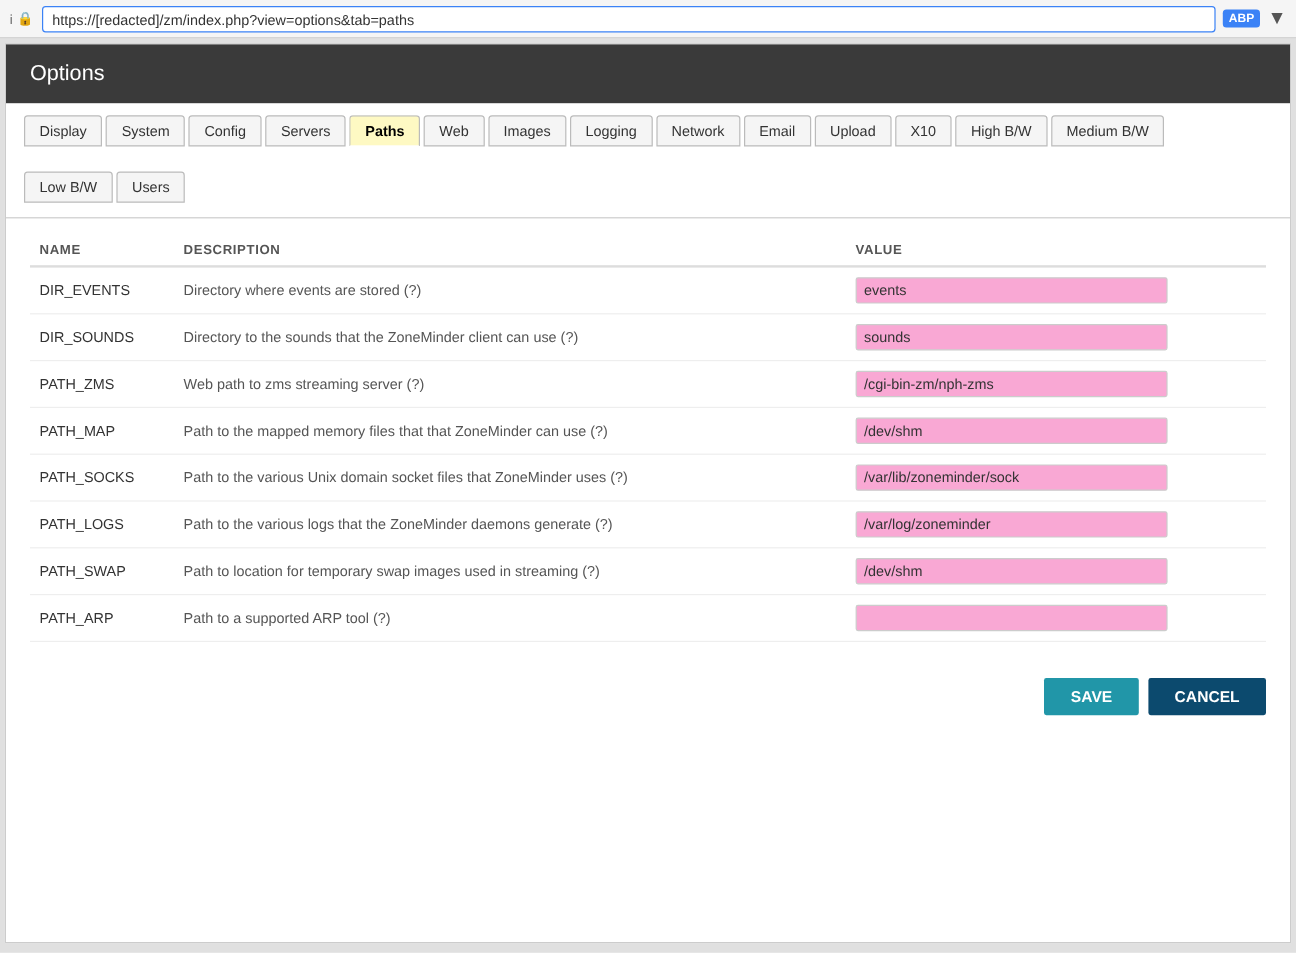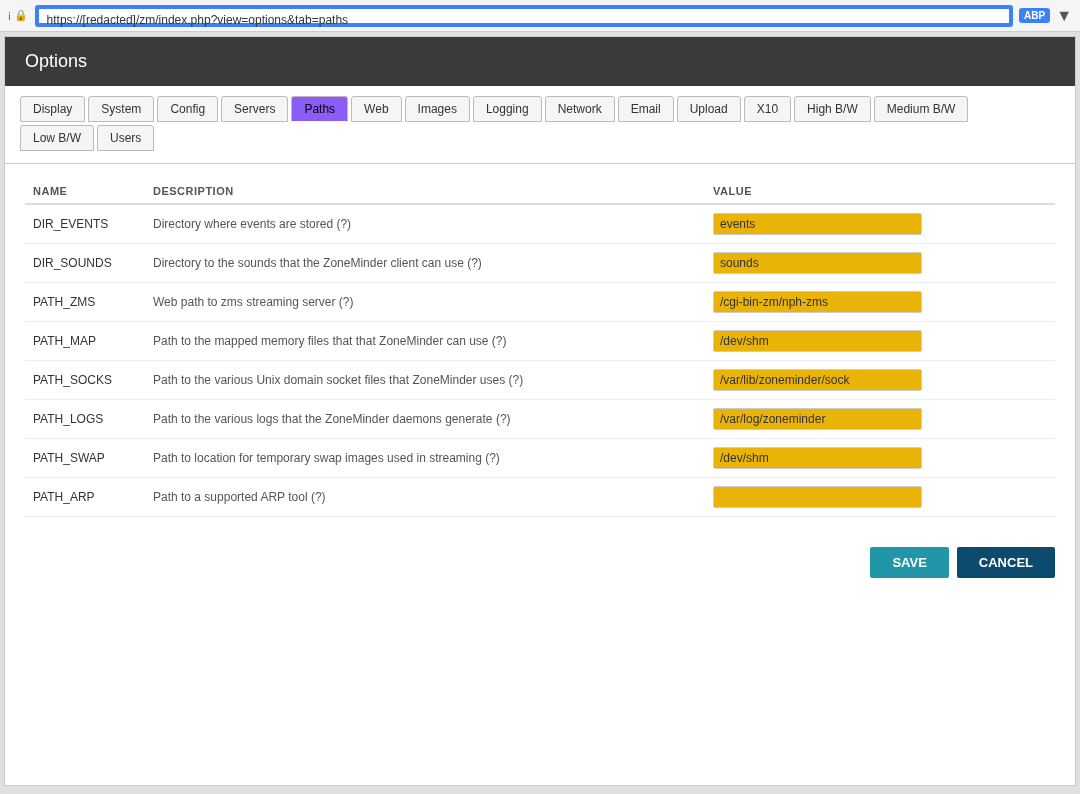--- a/index.html
+++ b/index.html
@@ -24,21 +24,21 @@
     .browser-icons {
       display: flex;
       align-items: center;
       gap: 4px;
       color: #666;
       font-size: 11px;
     }
     .url-bar {
       flex: 1;
       background: white;
-      border: 4px solid #3b82f6;
+      border: 1px solid #3b82f6;
       border-radius: 3px;
       padding: 2px 8px;
       font-size: 12px;
       color: #333;
       height: 22px;
       line-height: 18px;
     }
     .abp-badge {
       background: #3b82f6;
       color: white;
@@ -72,37 +72,37 @@
 
     
     .tabs-container {
       padding: 10px 15px 0;
       border-bottom: 1px solid #ccc;
     }
     .tabs-row {
       display: flex;
       flex-wrap: wrap;
       gap: 3px;
-      margin-bottom: 3px;
+      margin-bottom: 21px;
     }
     .tab {
       padding: 5px 12px;
       border: 1px solid #bbb;
       border-radius: 3px 3px 0 0;
       cursor: pointer;
       background: #f5f5f5;
       color: #333;
       font-size: 12px;
       text-decoration: none;
     }
     .tab.active {
-      background: #8b5cf6;
+      background: #fef9c3;
       border-bottom: 1px solid white;
       color: #000;
-      font-weight: normal;
+      font-weight: bold;
     }
     .tab-row2 {
       margin-bottom: 12px;
     }
 
     
     .content-area {
       padding: 15px 20px;
     }
 
@@ -145,27 +145,27 @@
       color: #333;
       font-size: 12px;
     }
 
     .row-desc {
       color: #555;
       font-size: 12px;
     }
 
     .value-input {
-      width: 209px;
+      width: 260px;
       padding: 3px 6px;
       border: 1px solid #ccc;
       border-radius: 2px;
       font-size: 12px;
       color: #333;
-      background: #eab308;
+      background: #f9a8d4;
     }
 
     
     .buttons-row {
       padding: 15px 20px;
       display: flex;
       justify-content: flex-end;
       gap: 8px;
     }
 

